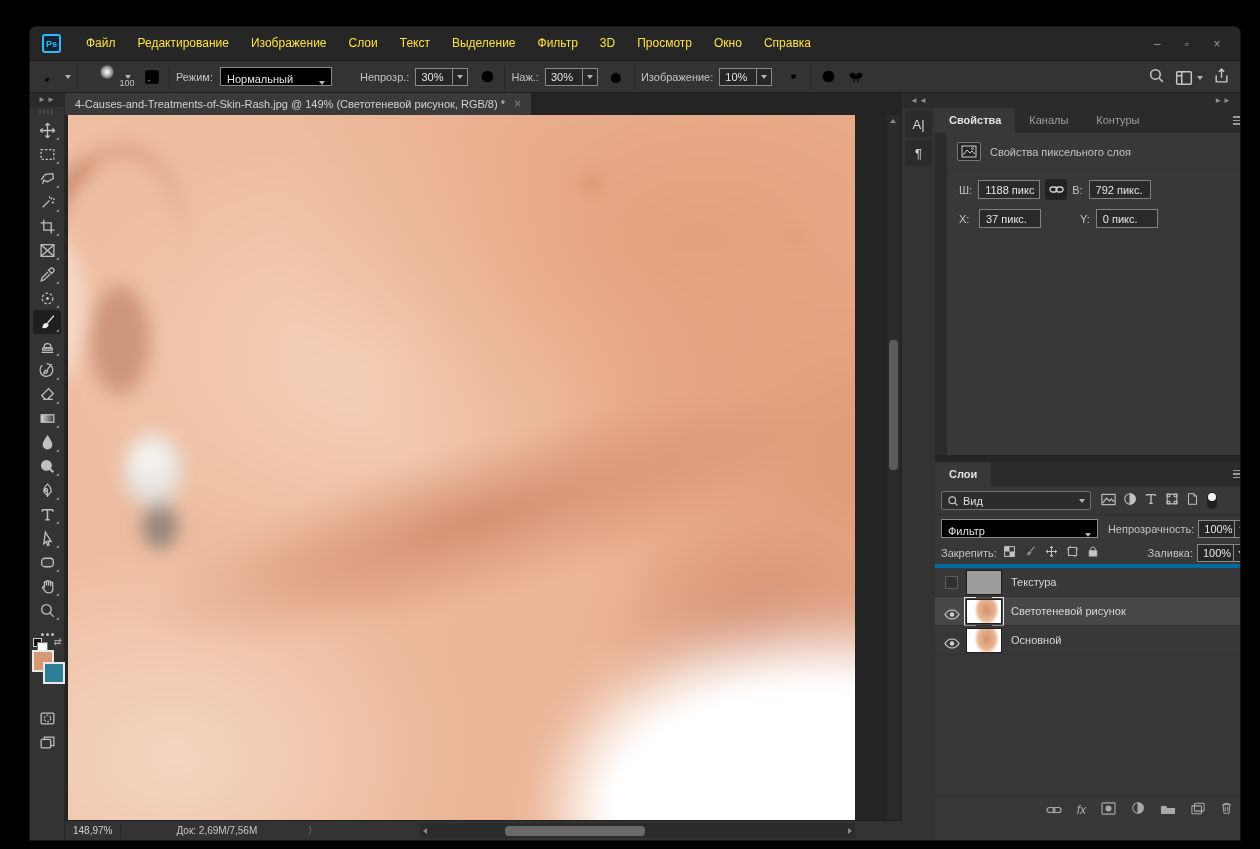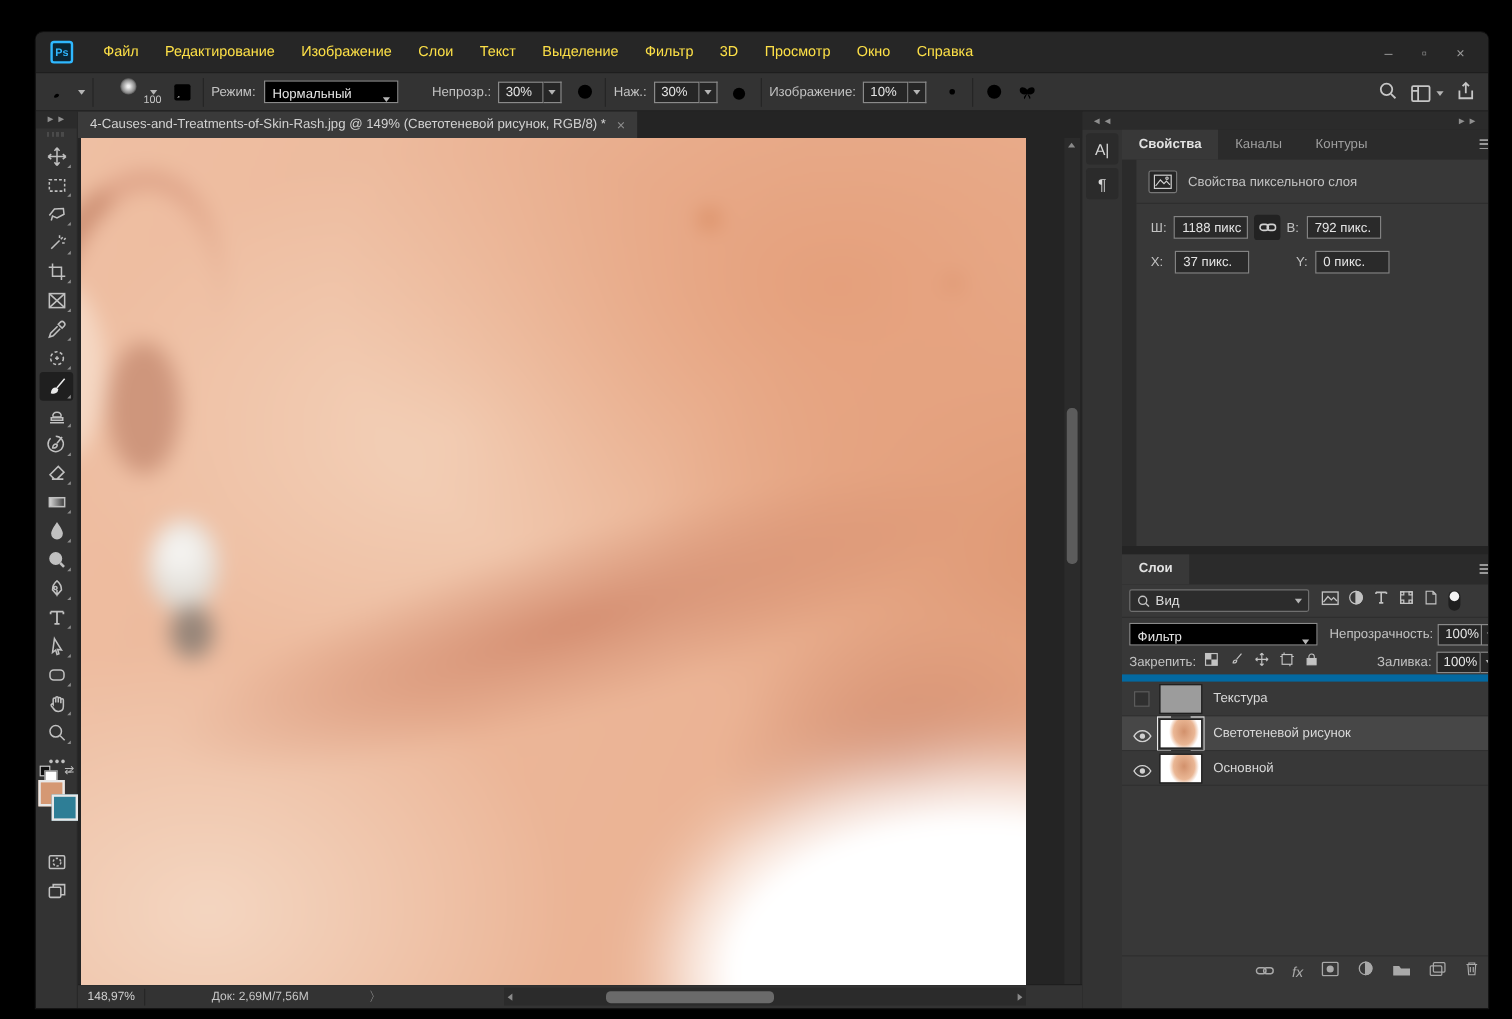--- a/index.html
+++ b/index.html
@@ -164,21 +164,21 @@
   .layers-body { position:absolute; left:0; top:379px; width:100%; height:353px; background:#383838; }
   .filter-row { display:flex; align-items:center; height:28px; padding:0 6px; border-bottom:1px solid #2e2e2e; }
   .filter-dd { width:150px; height:19px; background:#2c2c2c; border:1px solid #6f6f6f; border-radius:2px;
     display:flex; align-items:center; padding:0 5px; color:#dedede; font-size:11px; }
   .filter-icons { display:flex; gap:7px; margin-left:10px; align-items:center; }
   .filter-icons svg { stroke:#c3c3c3; fill:none; stroke-width:1.2; }
   .pill-toggle { margin-left:8px; width:10px; height:17px; background:#1f1f1f; border-radius:5px; position:relative; }
   .pill-toggle::after { content:""; position:absolute; left:1px; top:1px; width:8px; height:8px;
     border-radius:50%; background:#f2f2f2; }
   .blend-row { display:flex; align-items:center; height:27px; padding:0 6px; }
-  .lock-row { display:flex; align-items:center; height:26px; padding:0 6px; border-bottom:6px solid #0369a1; }
+  .lock-row { display:flex; align-items:center; height:26px; padding:0 6px; border-bottom:4px solid #0369a1; }
   .lock-icons { display:flex; gap:8px; margin-left:6px; align-items:center; }
   .lock-icons svg { stroke:#c3c3c3; fill:none; stroke-width:1.2; }
   .layer-row { display:flex; align-items:center; height:29px; border-bottom:1px solid #303030; }
   .layer-row.selected { background:#474747; }
   .vis-cell { width:32px; display:flex; align-items:center; justify-content:center; }
   .eye { width:15px; height:10px; position:relative; }
   .eye svg { stroke:#d0d0d0; fill:none; stroke-width:1.2; }
   .vis-empty { width:13px; height:13px; border:1px solid #5c5c5c; background:#303030; }
   .layer-thumb { width:34px; height:23px; margin-right:10px; position:relative;
     outline:1px solid #1f1f1f; }

